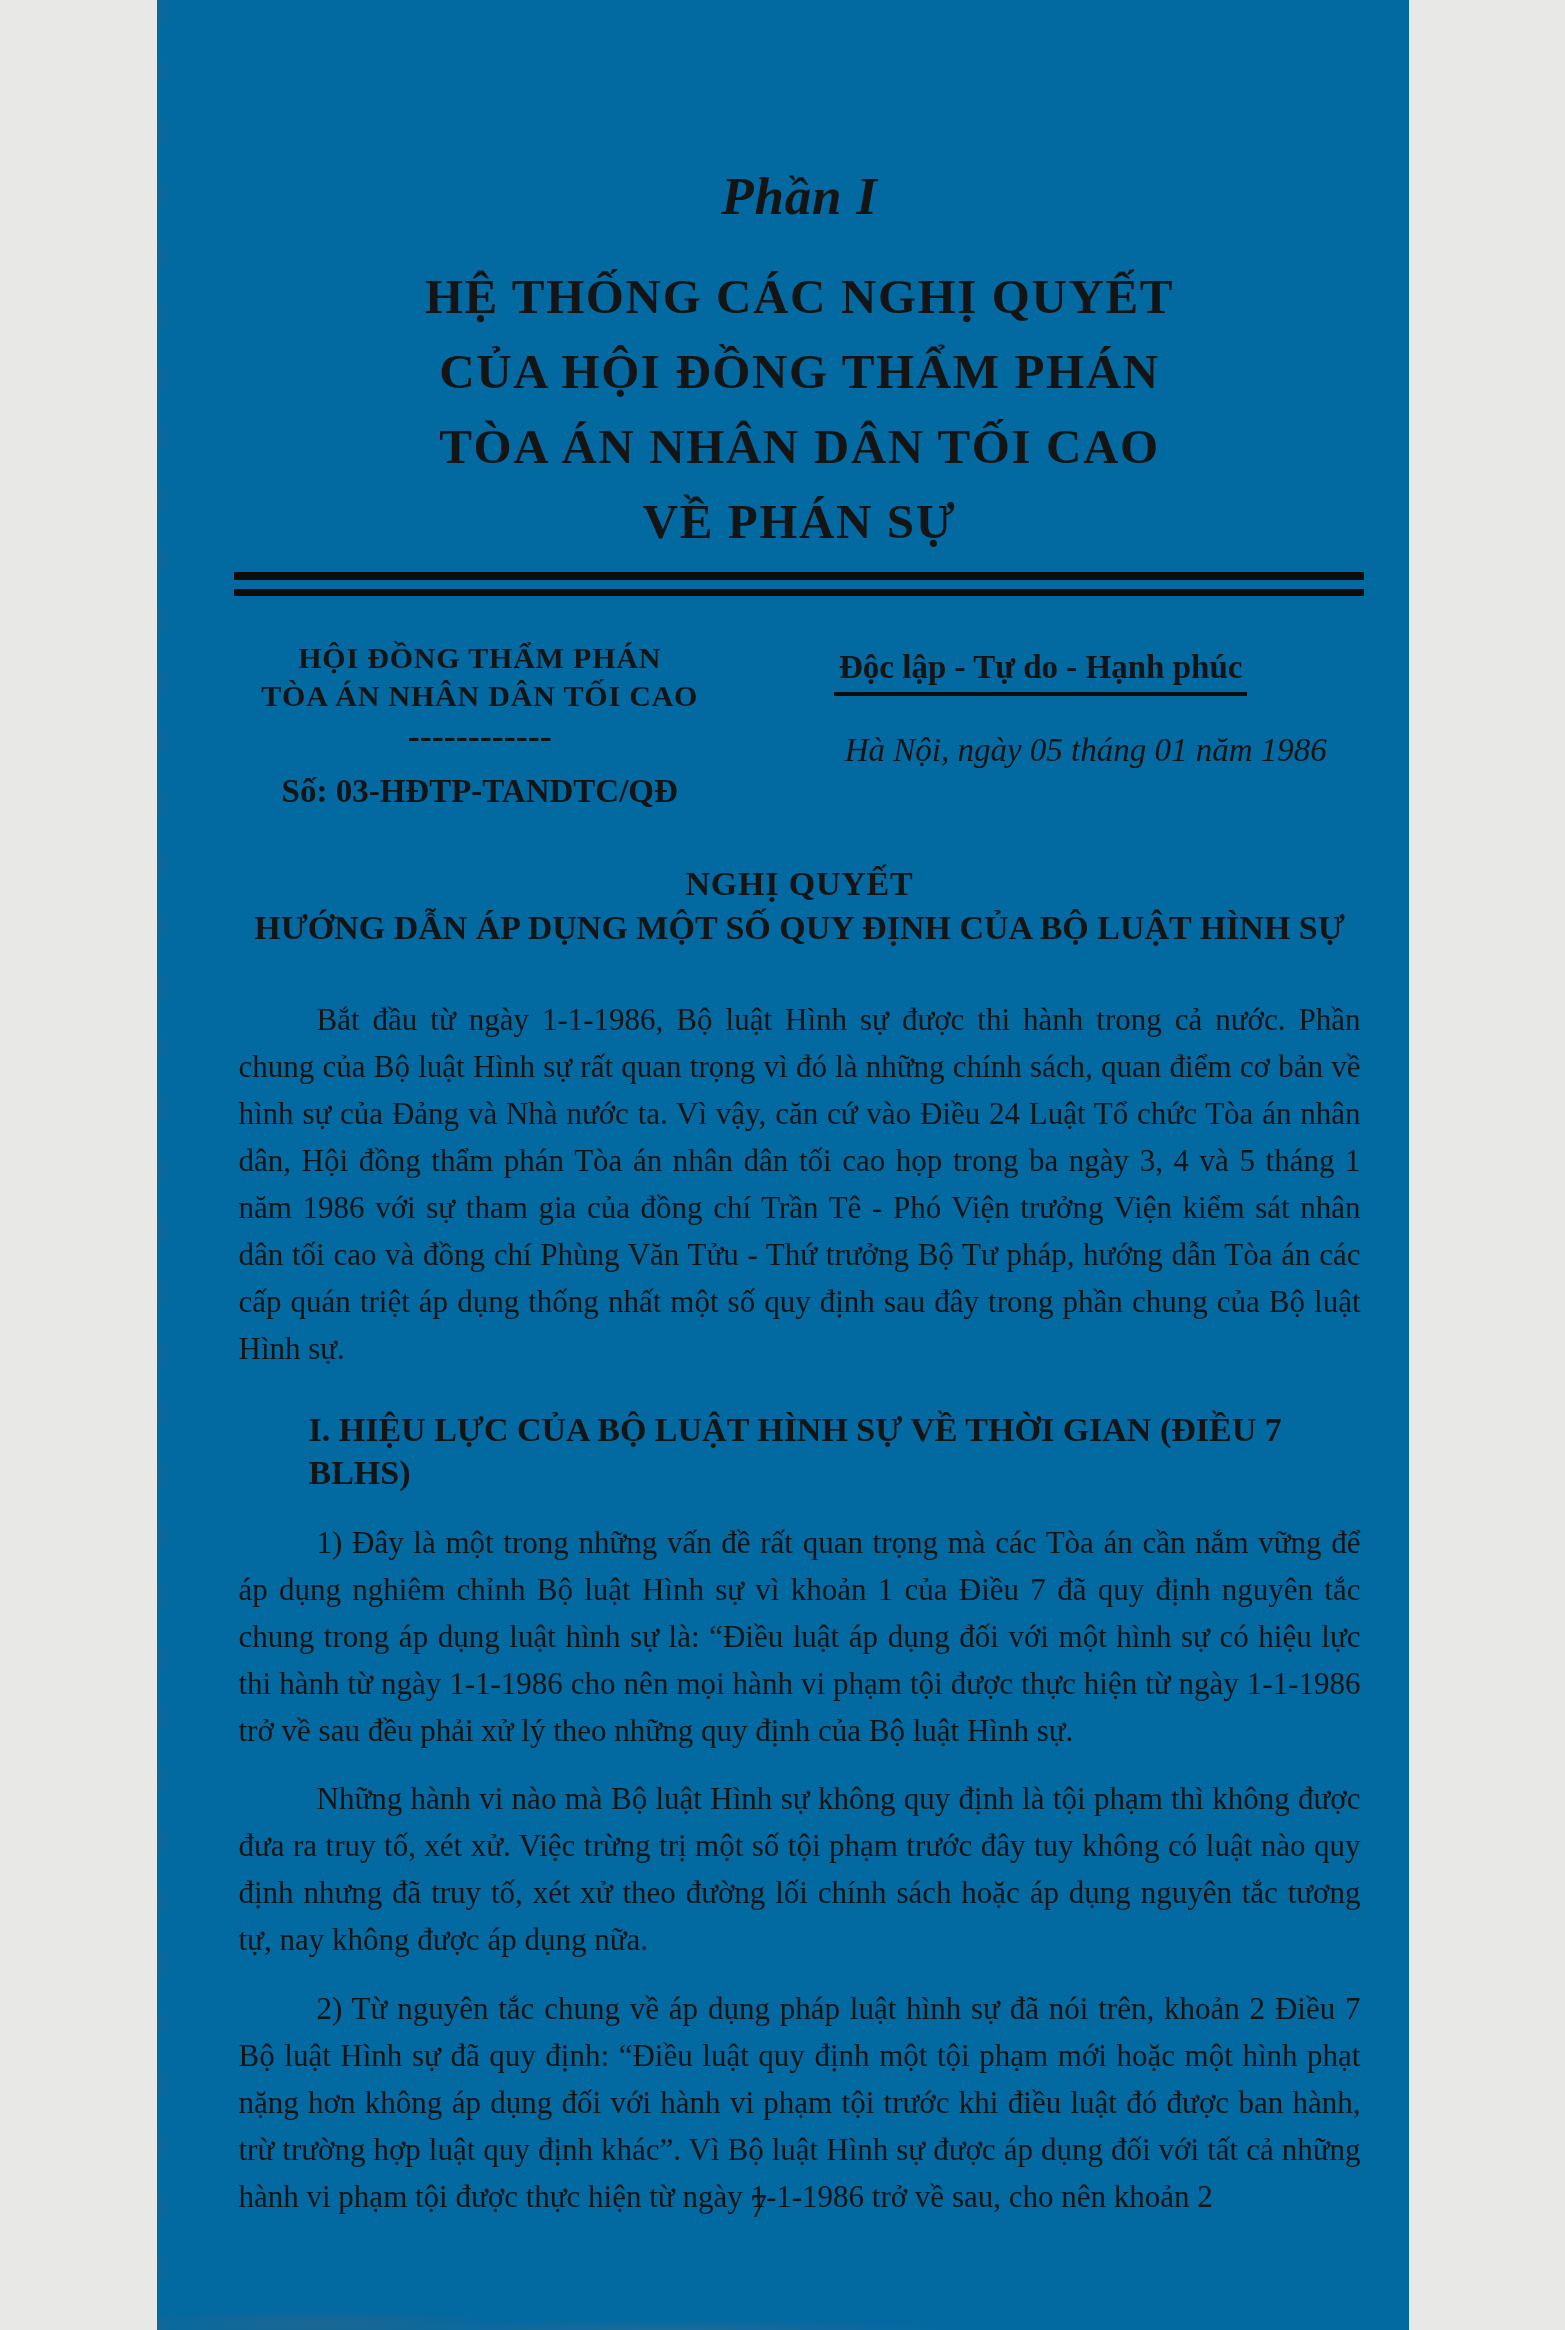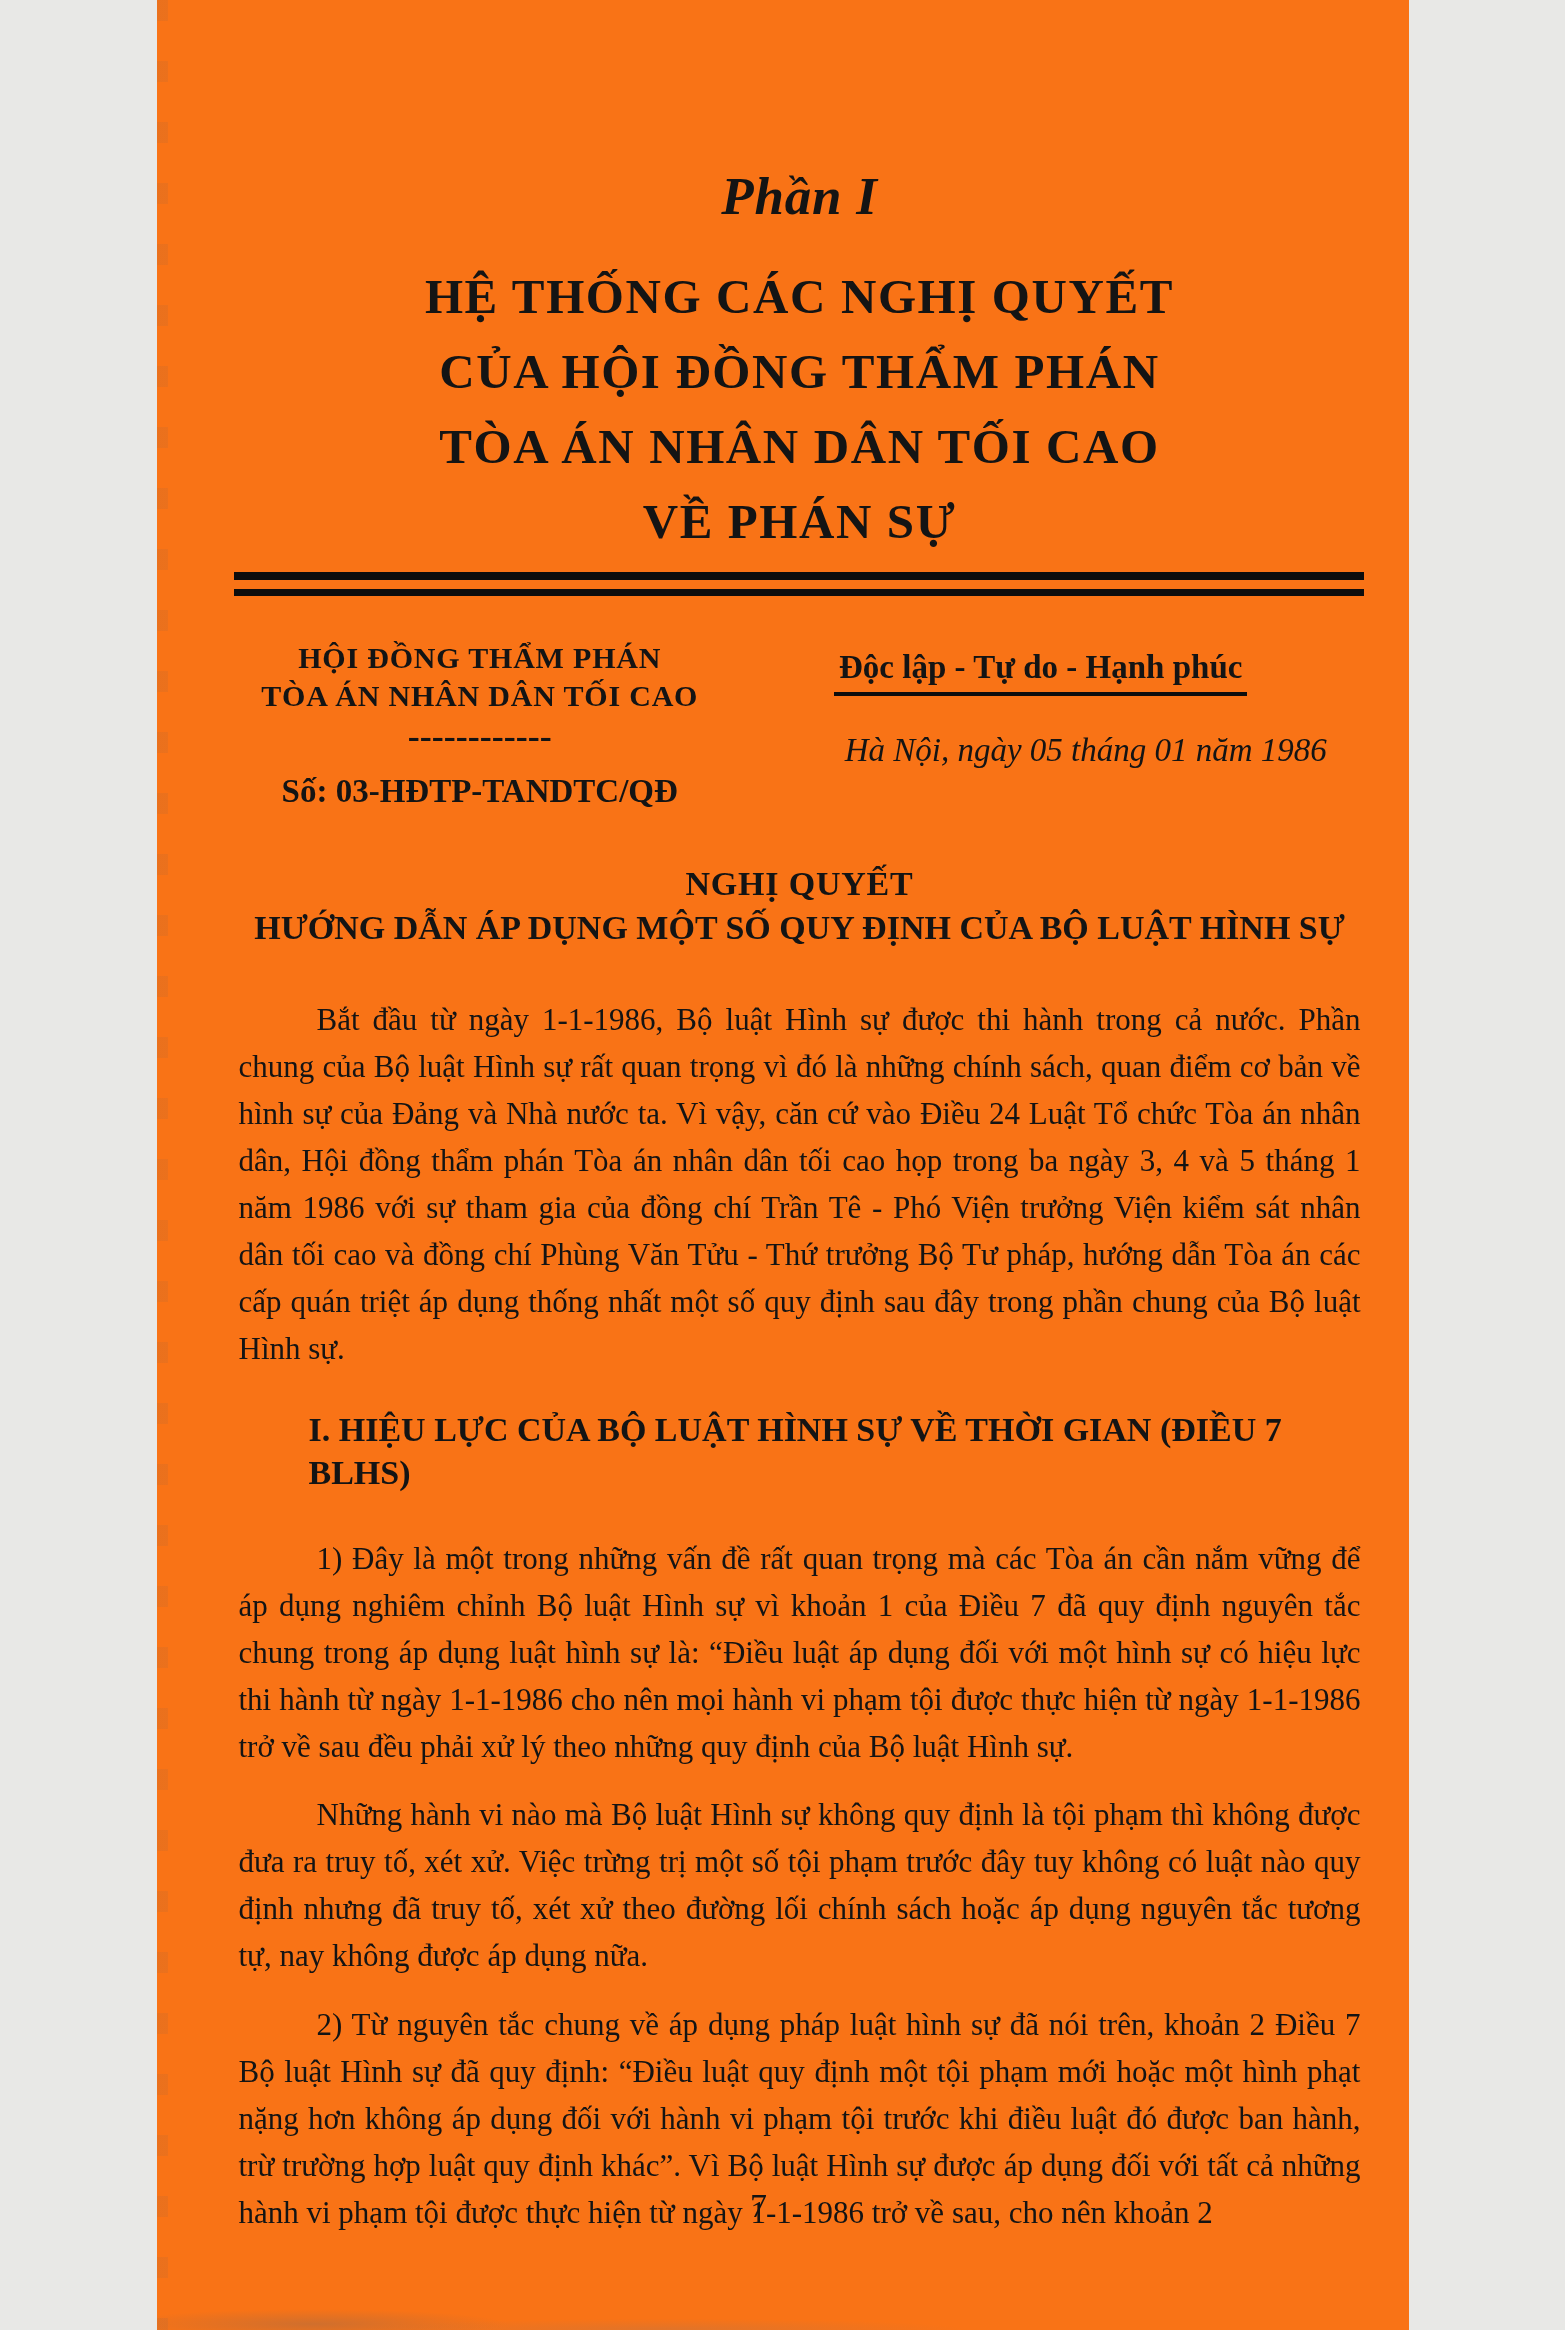--- a/index.html
+++ b/index.html
@@ -5,21 +5,21 @@
   html, body {
     margin: 0;
     padding: 0;
     background: #e8e8e6;
   }
   .page {
     position: relative;
     width: 1252px;
     height: 2330px;
     margin: 0 auto;
-    background: #f97316;
+    background: #0369a1;
     color: #141414;
     font-family: "Liberation Serif", "DejaVu Serif", serif;
     overflow: hidden;
   }
   
   .scan-edge-left {
     position: absolute;
     left: 0; top: 0; bottom: 0;
     width: 11.5px;
     background: repeating-linear-gradient(
@@ -145,21 +145,21 @@
   }
   .body-par.first { margin-top: 48px; }
   .body-par + .body-par { margin-top: 21.3px; }
   .section-heading {
     margin-top: 36px;
     padding-left: 70px;
     font-size: 34px;
     line-height: 43px;
     font-weight: 700;
   }
-  .section-heading + .body-par { margin-top: 41px; }
+  .section-heading + .body-par { margin-top: 25px; }
   .page-number {
     position: absolute;
     left: 0;
     right: 48px;
     bottom: 105px;
     text-align: center;
     font-size: 34px;
     line-height: 38px;
   }
 </style>

